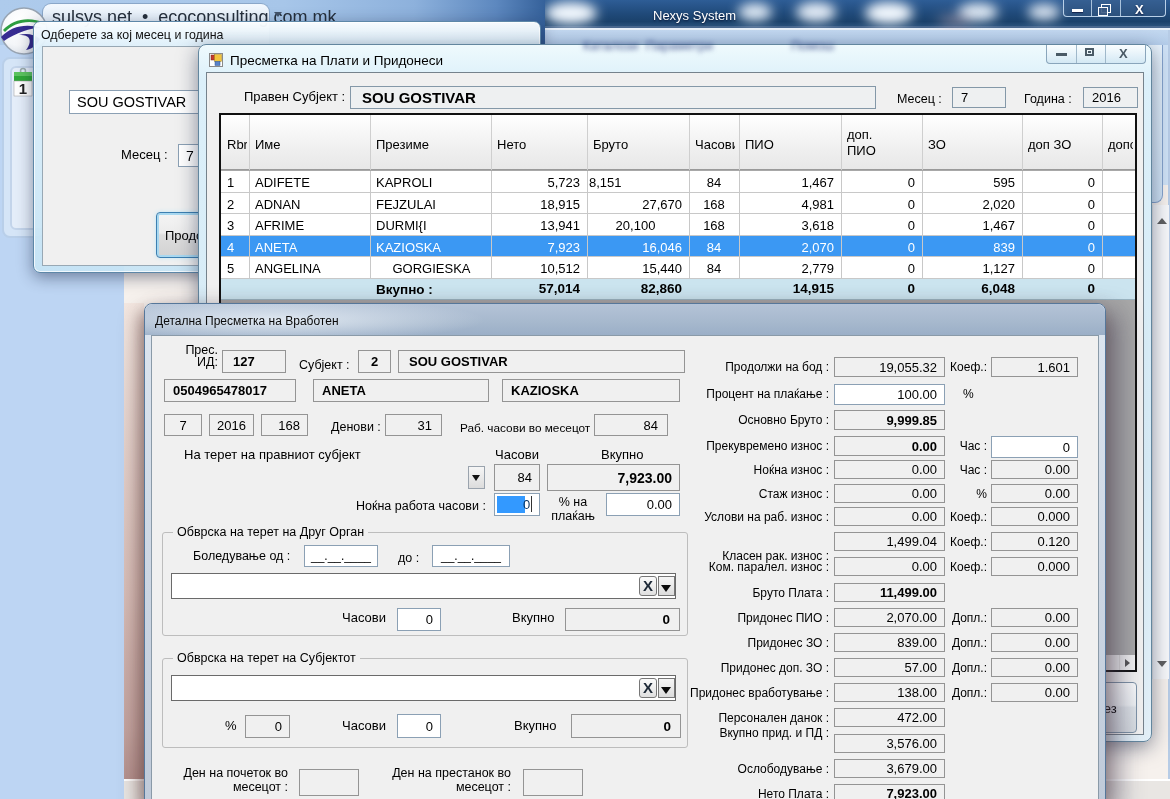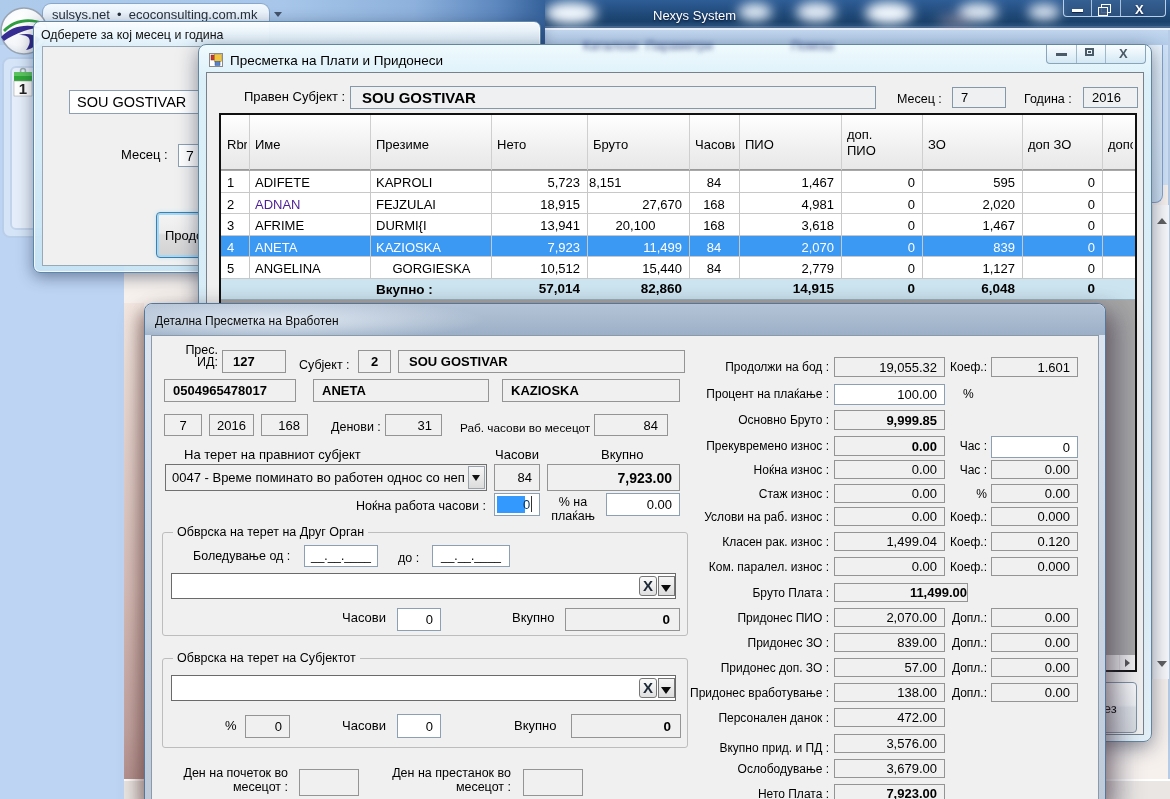--- a/index.html
+++ b/index.html
@@ -66,21 +66,21 @@
      <div class="abs" style="left:4px;top:456px;width:0;height:0;border-left:5px solid transparent;border-right:5px solid transparent;border-top:6px solid #606060"></div>
   </div>
 
   <div class="abs" style="left:0;top:779px;width:1046px;height:2px;background:#fff;"></div>
   <div class="abs" style="left:0;top:781px;width:1046px;height:18px;background:#e9e6e3;"></div>
 </div>
 
 <div id="browser" class="abs" style="left:0;top:0;width:545px;height:45px;background:linear-gradient(90deg,#aecbec 0%,#a7c6e9 52%,#8db1dc 76%,#5d88bf 91%,#35619a 100%);">
   <div class="abs" style="left:42px;top:3px;width:228px;height:42px;border:1px solid #8aa7c9;border-bottom:none;
        border-radius:9px 9px 0 0;background:linear-gradient(180deg,#f2f8fe,#d4e5f6);box-sizing:border-box"></div>
-  <div class="abs" style="left:52px;top:7px;font-size:13px;letter-spacing:0px;color:#26303c;white-space:nowrap">sulsys.net&nbsp; •&nbsp; ecoconsulting.com.mk</div>
+  <div class="abs" style="left:52px;top:7px;font-size:18px;letter-spacing:0px;color:#26303c;white-space:nowrap">sulsys.net&nbsp; •&nbsp; ecoconsulting.com.mk</div>
   <div class="abs" style="left:274px;top:12px;width:0;height:0;border-left:4.5px solid transparent;border-right:4.5px solid transparent;border-top:5px solid #44546a"></div>
 </div>
 
 <svg class="abs" style="left:-1px;top:6px" width="50" height="50" viewBox="0 0 50 50">
   <defs>
     <radialGradient id="lg" cx="40%" cy="28%" r="85%">
       <stop offset="0%" stop-color="#ffffff"></stop>
         <stop offset="62%" stop-color="#f4f6f9"></stop>
       <stop offset="88%" stop-color="#dde2e9"></stop>
         <stop offset="100%" stop-color="#b9c2cf"></stop>
@@ -185,21 +185,21 @@
   <div class="abs" style="left:155px;top:60.0px;width:111px;text-align:left;font-size:13px;color:#000;white-space:nowrap">KAPROLI</div>
   <div class="abs" style="left:272px;top:60.0px;width:87px;text-align:right;font-size:13px;color:#000;white-space:nowrap">5,723</div>
   <div class="abs" style="left:368px;top:60.0px;width:93px;font-size:13px;color:#000;white-space:nowrap">8,151</div>
   <div class="abs" style="left:468px;top:60.0px;width:50px;text-align:center;font-size:13px;color:#000;white-space:nowrap">84</div>
   <div class="abs" style="left:520px;top:60.0px;width:93px;text-align:right;font-size:13px;color:#000;white-space:nowrap">1,467</div>
   <div class="abs" style="left:622px;top:60.0px;width:72px;text-align:right;font-size:13px;color:#000;white-space:nowrap">0</div>
   <div class="abs" style="left:703px;top:60.0px;width:91px;text-align:right;font-size:13px;color:#000;white-space:nowrap">595</div>
   <div class="abs" style="left:803px;top:60.0px;width:71px;text-align:right;font-size:13px;color:#000;white-space:nowrap">0</div>
   <div class="abs" style="left:0;top:77.5px;width:914px;height:21.5px;background:#fff;border-bottom:1px solid #c8c8c8;box-sizing:border-box"></div>
   <div class="abs" style="left:6px;top:81.5px;width:18px;text-align:left;font-size:13px;color:#000;white-space:nowrap">2</div>
-  <div class="abs" style="left:34px;top:81.5px;width:111px;text-align:left;font-size:13px;color:#4c1d95;white-space:nowrap">ADNAN</div>
+  <div class="abs" style="left:34px;top:81.5px;width:111px;text-align:left;font-size:13px;color:#000000;white-space:nowrap">ADNAN</div>
   <div class="abs" style="left:155px;top:81.5px;width:111px;text-align:left;font-size:13px;color:#000;white-space:nowrap">FEJZULAI</div>
   <div class="abs" style="left:272px;top:81.5px;width:87px;text-align:right;font-size:13px;color:#000;white-space:nowrap">18,915</div>
   <div class="abs" style="left:368px;top:81.5px;width:93px;text-align:right;font-size:13px;color:#000;white-space:nowrap">27,670</div>
   <div class="abs" style="left:468px;top:81.5px;width:50px;text-align:center;font-size:13px;color:#000;white-space:nowrap">168</div>
   <div class="abs" style="left:520px;top:81.5px;width:93px;text-align:right;font-size:13px;color:#000;white-space:nowrap">4,981</div>
   <div class="abs" style="left:622px;top:81.5px;width:72px;text-align:right;font-size:13px;color:#000;white-space:nowrap">0</div>
   <div class="abs" style="left:703px;top:81.5px;width:91px;text-align:right;font-size:13px;color:#000;white-space:nowrap">2,020</div>
   <div class="abs" style="left:803px;top:81.5px;width:71px;text-align:right;font-size:13px;color:#000;white-space:nowrap">0</div>
   <div class="abs" style="left:0;top:99.0px;width:914px;height:21.5px;background:#fff;border-bottom:1px solid #c8c8c8;box-sizing:border-box"></div>
   <div class="abs" style="left:6px;top:103.0px;width:18px;text-align:left;font-size:13px;color:#000;white-space:nowrap">3</div>
@@ -210,21 +210,21 @@
   <div class="abs" style="left:468px;top:103.0px;width:50px;text-align:center;font-size:13px;color:#000;white-space:nowrap">168</div>
   <div class="abs" style="left:520px;top:103.0px;width:93px;text-align:right;font-size:13px;color:#000;white-space:nowrap">3,618</div>
   <div class="abs" style="left:622px;top:103.0px;width:72px;text-align:right;font-size:13px;color:#000;white-space:nowrap">0</div>
   <div class="abs" style="left:703px;top:103.0px;width:91px;text-align:right;font-size:13px;color:#000;white-space:nowrap">1,467</div>
   <div class="abs" style="left:803px;top:103.0px;width:71px;text-align:right;font-size:13px;color:#000;white-space:nowrap">0</div>
   <div class="abs" style="left:0;top:120.5px;width:914px;height:21.5px;background:#3b98f3;border-bottom:1px solid #c8c8c8;box-sizing:border-box"></div>
   <div class="abs" style="left:6px;top:124.5px;width:18px;text-align:left;font-size:13px;color:#fff;white-space:nowrap">4</div>
   <div class="abs" style="left:34px;top:124.5px;width:111px;text-align:left;font-size:13px;color:#fff;white-space:nowrap">ANETA</div>
   <div class="abs" style="left:155px;top:124.5px;width:111px;text-align:left;font-size:13px;color:#fff;white-space:nowrap">KAZIOSKA</div>
   <div class="abs" style="left:272px;top:124.5px;width:87px;text-align:right;font-size:13px;color:#fff;white-space:nowrap">7,923</div>
-  <div class="abs" style="left:368px;top:124.5px;width:93px;text-align:right;font-size:13px;color:#fff;white-space:nowrap">11,499</div>
+  <div class="abs" style="left:368px;top:124.5px;width:93px;text-align:right;font-size:13px;color:#fff;white-space:nowrap">16,046</div>
   <div class="abs" style="left:468px;top:124.5px;width:50px;text-align:center;font-size:13px;color:#fff;white-space:nowrap">84</div>
   <div class="abs" style="left:520px;top:124.5px;width:93px;text-align:right;font-size:13px;color:#fff;white-space:nowrap">2,070</div>
   <div class="abs" style="left:622px;top:124.5px;width:72px;text-align:right;font-size:13px;color:#fff;white-space:nowrap">0</div>
   <div class="abs" style="left:703px;top:124.5px;width:91px;text-align:right;font-size:13px;color:#fff;white-space:nowrap">839</div>
   <div class="abs" style="left:803px;top:124.5px;width:71px;text-align:right;font-size:13px;color:#fff;white-space:nowrap">0</div>
   <div class="abs" style="left:0;top:142.0px;width:914px;height:21.5px;background:#fff;border-bottom:1px solid #c8c8c8;box-sizing:border-box"></div>
   <div class="abs" style="left:6px;top:146.0px;width:18px;text-align:left;font-size:13px;color:#000;white-space:nowrap">5</div>
   <div class="abs" style="left:34px;top:146.0px;width:111px;text-align:left;font-size:13px;color:#000;white-space:nowrap">ANGELINA</div>
   <div class="abs" style="left:155px;top:146.0px;width:111px;text-align:center;font-size:13px;color:#000;white-space:nowrap">GORGIESKA</div>
   <div class="abs" style="left:272px;top:146.0px;width:87px;text-align:right;font-size:13px;color:#000;white-space:nowrap">10,512</div>
@@ -288,21 +288,20 @@
   <div class="bx cc" style="left:19px;top:110px;width:38px;height:22px;font-size:13px;">7</div>
   <div class="bx cc" style="left:64px;top:110px;width:45px;height:22px;font-size:13px;">2016</div>
   <div class="bx rr" style="left:116px;top:110px;width:47px;height:22px;font-size:13px;padding-right:7px">168</div>
   <div class="lb" style="left:186px;top:116px;font-size:12.5px;">Денови :</div>
   <div class="bx rr" style="left:240px;top:110px;width:57px;height:22px;font-size:13px;padding-right:9px">31</div>
   <div class="lb" style="left:315px;top:117px;font-size:11.8px;">Раб. часови во месецот :</div>
   <div class="bx rr" style="left:449px;top:110px;width:74px;height:22px;font-size:13px;padding-right:9px">84</div>
   <div class="lb" style="left:39px;top:144px;font-size:13px;">На терет на правниот субјект</div>
   <div class="lb" style="left:350px;top:144px;font-size:13px;">Часови</div>
   <div class="lb" style="left:456px;top:144px;font-size:13px;">Вкупно</div>
-  <div class="bx" style="left:20px;top:160px;width:322px;height:27px;border-color:#707070;padding-left:6px;font-size:13px">0047 - Време поминато во работен однос со неп</div>
   <div class="abs" style="left:323px;top:162px;width:17px;height:23px;border:1px solid #9aa3ad;background:linear-gradient(#f6f6f6,#dcdcdc);box-sizing:border-box"></div>
   <div class="abs" style="left:327px;top:171px;width:0;height:0;border-left:4.5px solid transparent;border-right:4.5px solid transparent;border-top:6px solid #111"></div>
   <div class="bx rr" style="left:349px;top:160px;width:46px;height:27px;font-size:13px;padding-right:7px">84</div>
   <div class="bx rr bb" style="left:402px;top:160px;width:133px;height:27px;font-size:14px;padding-right:7px">7,923.00</div>
   <div class="lb" style="left:211px;top:195px;font-size:12.5px;">Ноќна работа часови :</div>
   <div class="bx wx" style="left:349px;top:189px;width:46px;height:23px"></div>
   <div class="abs" style="left:352px;top:192px;width:28px;height:17px;background:#3399ff"></div>
   <div class="abs" style="left:378px;top:193px;font-size:13px;color:#05305e">0</div>
   <div class="abs" style="left:386px;top:192px;width:1px;height:16px;background:#333"></div>
   <div class="lb" style="left:400px;top:192px;width:56px;text-align:center;line-height:13.5px">% на<br>плаќањ</div>
@@ -355,48 +354,48 @@
   <div class="lb rt" style="left:782px;top:159px;width:60px;font-size:12px">Час :</div>
   <div class="bx rr" style="left:846px;top:156px;width:87px;height:19px;font-size:13px;padding-right:7px">0.00</div>
   <div class="lb rt" style="left:454px;top:182.5px;width:230px;font-size:12px">Стаж износ :</div>
   <div class="bx rr" style="left:689px;top:179.5px;width:111px;height:19px;font-size:13px;padding-right:7px">0.00</div>
   <div class="lb rt" style="left:782px;top:182.5px;width:60px;font-size:12px">%</div>
   <div class="bx rr" style="left:846px;top:179.5px;width:87px;height:19px;font-size:13px;padding-right:7px">0.00</div>
   <div class="lb rt" style="left:454px;top:206px;width:230px;font-size:12px">Услови на раб. износ :</div>
   <div class="bx rr" style="left:689px;top:203px;width:111px;height:19px;font-size:13px;padding-right:7px">0.00</div>
   <div class="lb rt" style="left:782px;top:206px;width:60px;font-size:12px">Коеф.:</div>
   <div class="bx rr" style="left:846px;top:203px;width:87px;height:19px;font-size:13px;padding-right:7px">0.000</div>
-  <div class="lb rt" style="left:454px;top:231px;width:230px;font-size:12px">Класен рак. износ :</div>
+  <div class="lb rt" style="left:454px;top:245px;width:230px;font-size:12px">Класен рак. износ :</div>
   <div class="bx rr" style="left:689px;top:228px;width:111px;height:19px;font-size:13px;padding-right:7px">1,499.04</div>
   <div class="lb rt" style="left:782px;top:231px;width:60px;font-size:12px">Коеф.:</div>
   <div class="bx rr" style="left:846px;top:228px;width:87px;height:19px;font-size:13px;padding-right:7px">0.120</div>
   <div class="lb rt" style="left:454px;top:256px;width:230px;font-size:12px">Ком. паралел. износ :</div>
   <div class="bx rr" style="left:689px;top:253px;width:111px;height:19px;font-size:13px;padding-right:7px">0.00</div>
   <div class="lb rt" style="left:782px;top:256px;width:60px;font-size:12px">Коеф.:</div>
   <div class="bx rr" style="left:846px;top:253px;width:87px;height:19px;font-size:13px;padding-right:7px">0.000</div>
   <div class="lb rt" style="left:454px;top:282px;width:230px;font-size:12px">Бруто Плата :</div>
-  <div class="bx rr bb" style="left:689px;top:279px;width:134px;height:19px;font-size:13px;padding-right:0">11,499.00</div>
+  <div class="bx rr bb" style="left:689px;top:279px;width:111px;height:19px;font-size:13px;padding-right:7px">11,499.00</div>
   <div class="lb rt" style="left:454px;top:306.5px;width:230px;font-size:12px">Придонес ПИО :</div>
   <div class="bx rr" style="left:689px;top:303.5px;width:111px;height:19px;font-size:13px;padding-right:7px">2,070.00</div>
   <div class="lb rt" style="left:782px;top:306.5px;width:60px;font-size:12px">Допл.:</div>
   <div class="bx rr" style="left:846px;top:303.5px;width:87px;height:19px;font-size:13px;padding-right:7px">0.00</div>
   <div class="lb rt" style="left:454px;top:332px;width:230px;font-size:12px">Придонес ЗО :</div>
   <div class="bx rr" style="left:689px;top:329px;width:111px;height:19px;font-size:13px;padding-right:7px">839.00</div>
   <div class="lb rt" style="left:782px;top:332px;width:60px;font-size:12px">Допл.:</div>
   <div class="bx rr" style="left:846px;top:329px;width:87px;height:19px;font-size:13px;padding-right:7px">0.00</div>
   <div class="lb rt" style="left:454px;top:356.5px;width:230px;font-size:12px">Придонес доп. ЗО :</div>
   <div class="bx rr" style="left:689px;top:353.5px;width:111px;height:19px;font-size:13px;padding-right:7px">57.00</div>
   <div class="lb rt" style="left:782px;top:356.5px;width:60px;font-size:12px">Допл.:</div>
   <div class="bx rr" style="left:846px;top:353.5px;width:87px;height:19px;font-size:13px;padding-right:7px">0.00</div>
   <div class="lb rt" style="left:454px;top:382px;width:230px;font-size:12px">Придонес вработување :</div>
   <div class="bx rr" style="left:689px;top:379px;width:111px;height:19px;font-size:13px;padding-right:7px">138.00</div>
   <div class="lb rt" style="left:782px;top:382px;width:60px;font-size:12px">Допл.:</div>
   <div class="bx rr" style="left:846px;top:379px;width:87px;height:19px;font-size:13px;padding-right:7px">0.00</div>
   <div class="lb rt" style="left:454px;top:407px;width:230px;font-size:12px">Персонален данок :</div>
   <div class="bx rr" style="left:689px;top:404px;width:111px;height:19px;font-size:13px;padding-right:7px">472.00</div>
-  <div class="lb rt" style="left:454px;top:437px;width:230px;font-size:12px">Вкупно прид. и ПД :</div>
+  <div class="lb rt" style="left:454px;top:422px;width:230px;font-size:12px">Вкупно прид. и ПД :</div>
   <div class="bx rr" style="left:689px;top:429.5px;width:111px;height:19px;font-size:13px;padding-right:7px">3,576.00</div>
   <div class="lb rt" style="left:454px;top:457.5px;width:230px;font-size:12px">Ослободување :</div>
   <div class="bx rr" style="left:689px;top:454.5px;width:111px;height:19px;font-size:13px;padding-right:7px">3,679.00</div>
   <div class="lb rt" style="left:454px;top:483px;width:230px;font-size:12px">Нето Плата :</div>
   <div class="bx rr bb" style="left:689px;top:480px;width:111px;height:19px;font-size:13px;padding-right:7px">7,923.00</div>
   </div>
 </div>
 
 </body></html>

